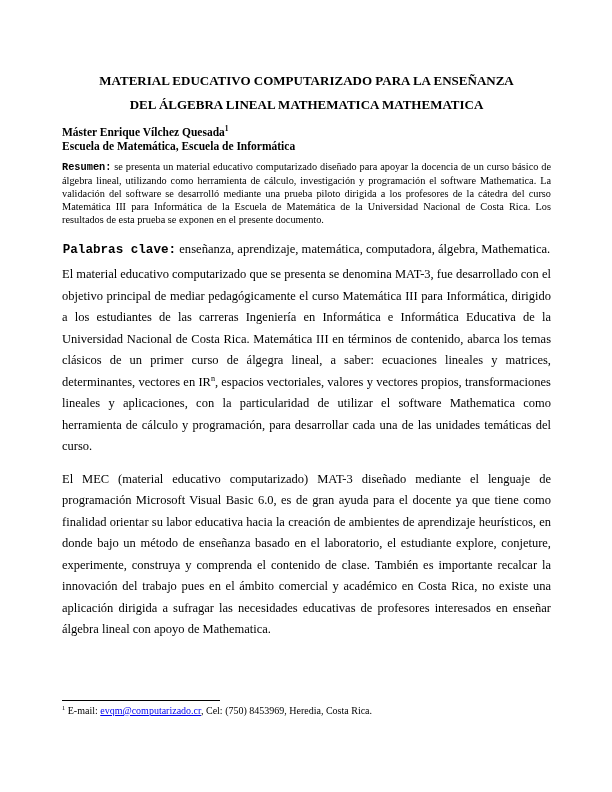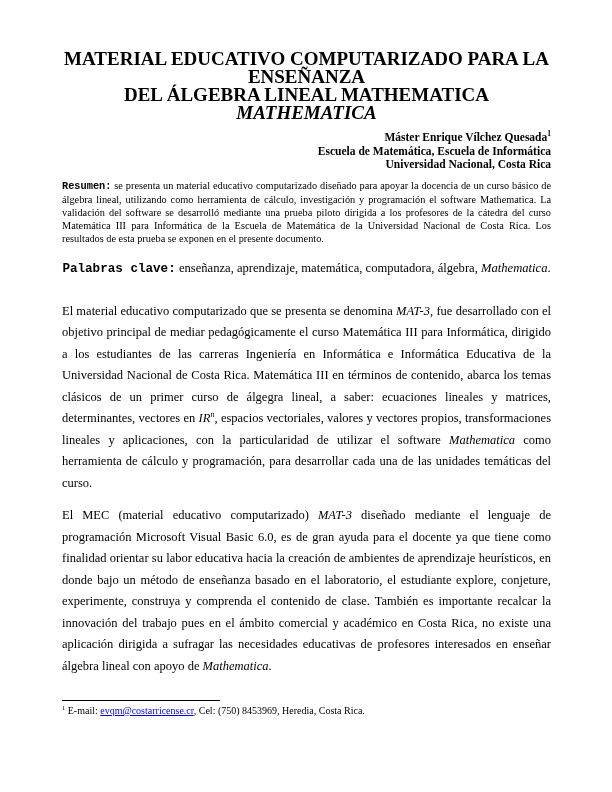--- a/index.html
+++ b/index.html
@@ -14,32 +14,32 @@
     position: relative;
     width: 612px; height: 792px;
     background: #ffffff;
   }
   .content {
     position: absolute;
     left: 62px; top: 0;
     width: 489px;
   }
   .title {
-    margin-top: 50px;
-    font-size: 19px;
-    line-height: 18px;
+    margin-top: 69px;
+    font-size: 13px;
+    line-height: 24px;
     font-weight: bold;
     text-align: center;
   }
   .authors {
     margin-top: 9px;
     font-size: 11.5px;
     line-height: 13.5px;
     font-weight: bold;
-    text-align: right;
+    text-align: left;
   }
   .abstract {
     margin-top: 7px;
     font-size: 10.3px;
     line-height: 13px;
     text-align: justify;
   }
   .keywords {
     margin-top: 15px;
     font-size: 12.6px;
@@ -50,67 +50,66 @@
     margin-top: 16px;
     font-size: 12.6px;
     line-height: 16px;
     font-weight: bold;
   }
   .body-para {
     font-size: 12.5px;
     line-height: 21.5px;
     text-align: justify;
   }
-  .para1 { margin-top: 24px; }
+  .para1 { margin-top: 6px; }
   .para2 { margin-top: 11px; }
   .footnote-area {
     position: absolute;
     left: 62px; top: 700px;
     width: 489px;
     background: #ffffff;
   }
   .footnote-rule {
     width: 158px;
     border-top: 1px solid #000000;
   }
   .footnote {
     margin-top: 4px;
     font-size: 10px;
     line-height: 12.5px;
   }
-  .i { font-style: italic; }
+  .i { }
   .b { font-weight: bold; font-family: Liberation Mono, monospace; }
   sup { font-size: 0.65em; vertical-align: super; line-height: 0; }
   a.link { color: var(--link-color, #0000ee); text-decoration: underline; }
 </style>
 </head>
 <body>
 
 <div class="page">
   <div class="content">
 
     <h1 class="title">
       <div class="title-line"><span>MATERIAL EDUCATIVO COMPUTARIZADO PARA LA ENSEÑANZA</span></div>
       <div class="title-line"><span>DEL ÁLGEBRA LINEAL MATHEMATICA </span><span class="i">MATHEMATICA</span></div>
     </h1>
 
     <div class="authors">
       <div class="author-line"><span>Máster Enrique Vílchez Quesada</span><span><sup>1</sup></span></div>
       <div class="author-line"><span>Escuela de Matemática, Escuela de Informática</span></div>
-      <div class="author-line"><span>Universidad Nacional, Costa Rica</span></div>
     </div>
 
     <p class="abstract"><span class="b">Resumen:</span><span> se presenta un material educativo computarizado diseñado para apoyar la docencia de un curso básico de álgebra lineal, utilizando como herramienta de cálculo, investigación y programación el software Mathematica. La validación del software se desarrolló mediante una prueba piloto dirigida a los profesores de la cátedra del curso Matemática III para Informática de la Escuela de Matemática de la Universidad Nacional de Costa Rica. Los resultados de esta prueba se exponen en el presente documento.</span></p>
 
     <p class="keywords"><span class="b">Palabras clave:</span><span> enseñanza, aprendizaje, matemática, computadora, álgebra, </span><span class="i">Mathematica</span><span>.</span></p>
 
 
     <p class="body-para para1"><span>El material educativo computarizado que se presenta se denomina </span><span class="i">MAT-3</span><span>, fue desarrollado con el objetivo principal de mediar pedagógicamente el curso Matemática III para Informática, dirigido a los estudiantes de las carreras Ingeniería en Informática e Informática Educativa de la Universidad Nacional de Costa Rica. Matemática III en términos de contenido, abarca los temas clásicos de un primer curso de álgegra lineal, a saber: ecuaciones lineales y matrices, determinantes, vectores en </span><span class="i">IR</span><span class="i"><sup>n</sup></span><span>, espacios vectoriales, valores y vectores propios, transformaciones lineales y aplicaciones, con la particularidad de utilizar el software </span><span class="i">Mathematica</span><span> como herramienta de cálculo y programación, para desarrollar cada una de las unidades temáticas del curso.</span></p>
 
     <p class="body-para para2"><span>El MEC (material educativo computarizado) </span><span class="i">MAT-3</span><span> diseñado mediante el lenguaje de programación Microsoft Visual Basic 6.0, es de gran ayuda para el docente ya que tiene como finalidad orientar su labor educativa hacia la creación de ambientes de aprendizaje heurísticos, en donde bajo un método de enseñanza basado en el laboratorio, el estudiante explore, conjeture, experimente, construya y comprenda el contenido de clase. También es importante recalcar la innovación del trabajo pues en el ámbito comercial y académico en Costa Rica, no existe una aplicación dirigida a sufragar las necesidades educativas de profesores interesados en enseñar álgebra lineal con apoyo de </span><span class="i">Mathematica</span><span>.</span></p>
 
   </div>
 
   <div class="footnote-area">
     <div class="footnote-rule"></div>
-    <p class="footnote"><span><sup>1</sup></span><span> E-mail: </span><a href="#" class="link">evqm@costarricense.cr</a><span>, Cel: (750) 8453969, Heredia, Costa Rica.</span></p>
+    <p class="footnote"><span><sup>1</sup></span><span> E-mail: </span><a href="#" class="link">evqm@computarizado.cr</a><span>, Cel: (750) 8453969, Heredia, Costa Rica.</span></p>
   </div>
 </div>
 
 </body></html>

